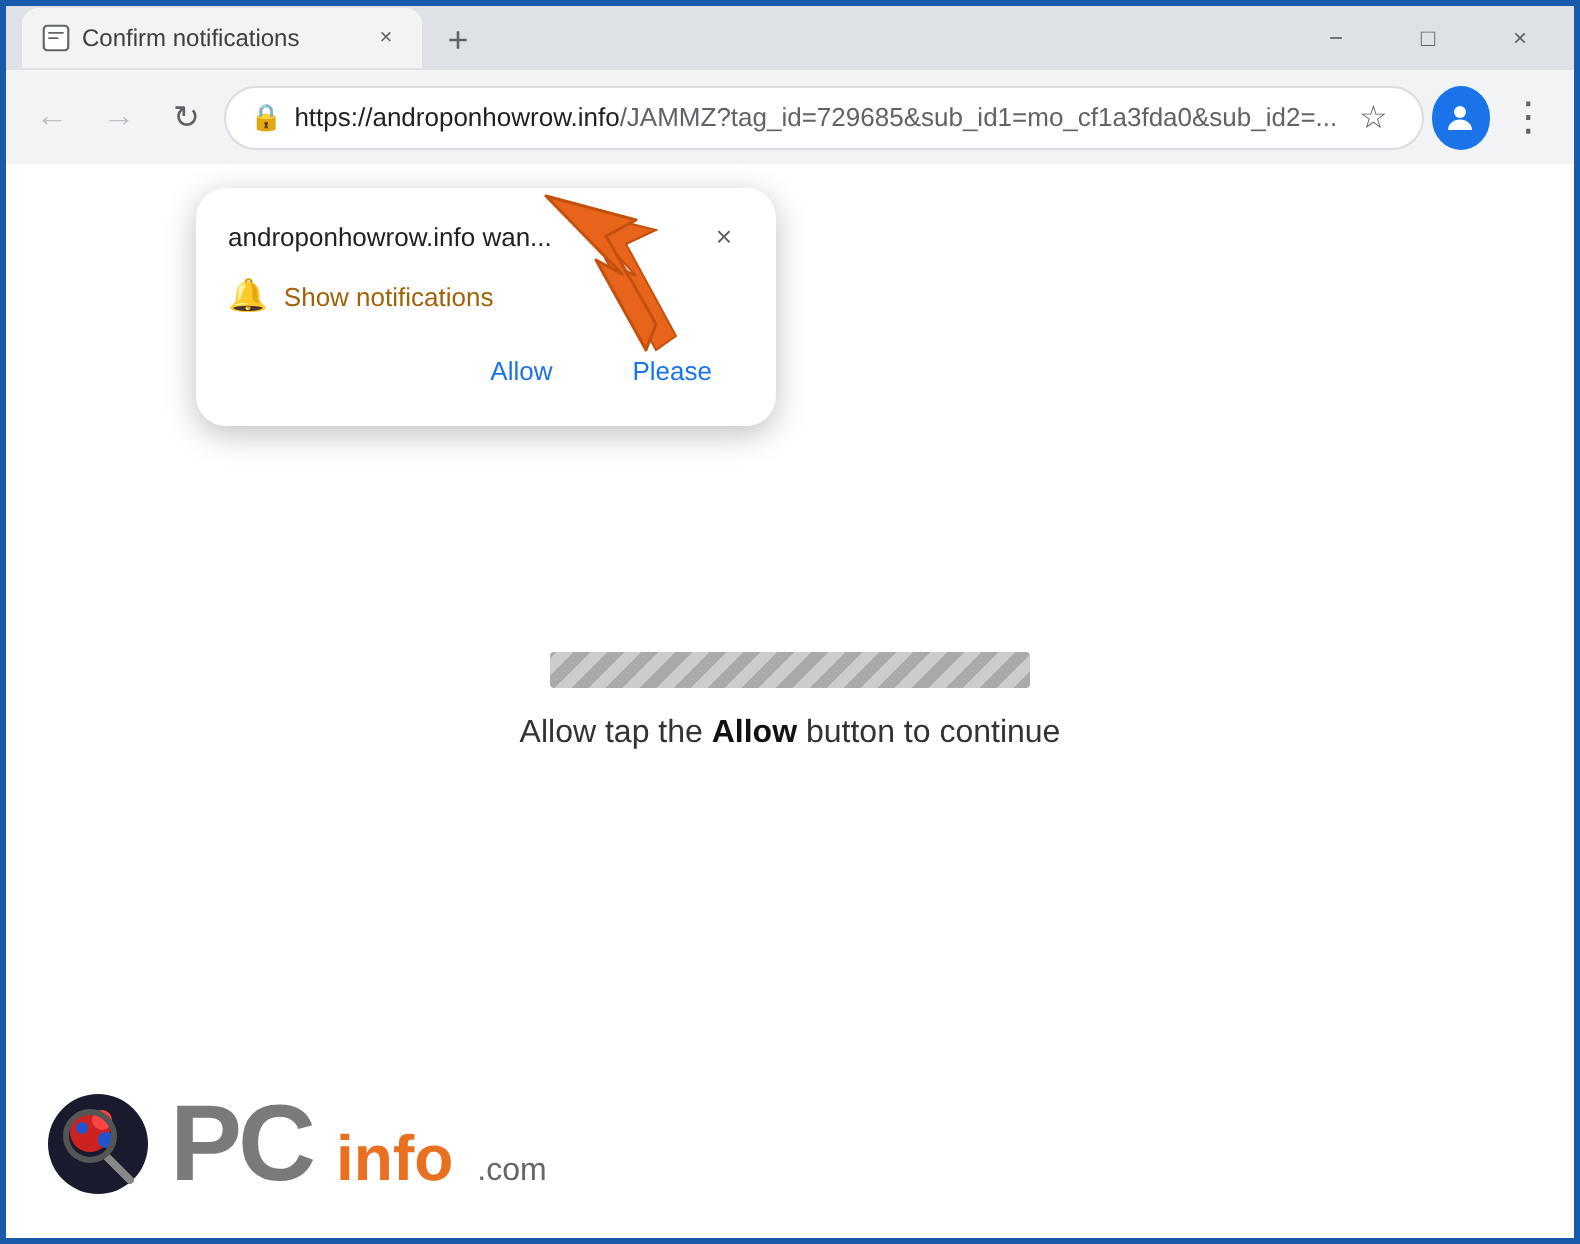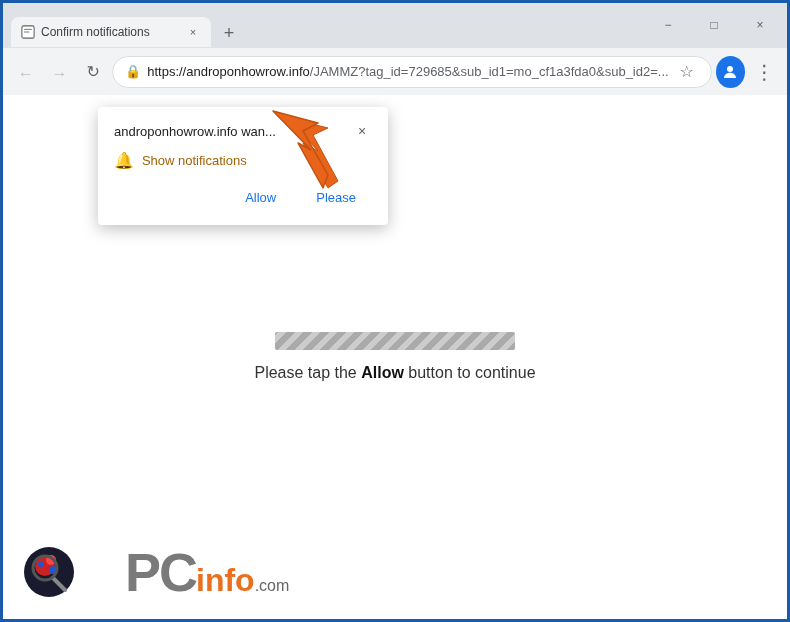--- a/index.html
+++ b/index.html
@@ -16,21 +16,21 @@
     .browser-window {
       width: 100%;
       height: 100%;
       display: flex;
       flex-direction: column;
       background: #dee1e6;
     }
 
     
     .title-bar {
-      height: 44px;
+      height: 31px;
       background: #dee1e6;
       display: flex;
       align-items: center;
       padding: 0 0 0 0;
       flex-shrink: 0;
     }
 
     .tab-strip {
       display: flex;
       align-items: flex-end;
@@ -209,21 +209,21 @@
       overflow: hidden;
     }
 
     
     .notification-popup {
       position: absolute;
       top: 12px;
       left: 95px;
       width: 290px;
       background: white;
-      border-radius: 4px;
+      border-radius: 15px;
       box-shadow: 0 4px 16px rgba(0,0,0,0.25);
       padding: 14px 16px 14px 16px;
       z-index: 100;
     }
 
     .popup-header {
       display: flex;
       align-items: center;
       justify-content: space-between;
       margin-bottom: 10px;
@@ -354,22 +354,21 @@
     }
 
     .logo-icon {
       width: 52px;
       height: 52px;
     }
 
     .logo-text {
       display: flex;
       align-items: baseline;
-      gap: 0;
-      margin-left: 40px;
+      gap: 12px;
     }
 
     .logo-pc {
       font-size: 54px;
       font-weight: 900;
       color: #7a7a7a;
       letter-spacing: -2px;
       font-family: Arial Black, Impact, sans-serif;
       line-height: 1;
     }
@@ -434,21 +433,21 @@
   </div>
 
   <div class="page-content">
 
     <div class="main-body">
 
       <div class="loading-bar-container">
         <div class="loading-bar"></div>
       </div>
       <div class="instruction-text">
-        <span>Please tap the </span><strong>Allow</strong><span> button to continue</span>
+        <span>Allow tap the </span><strong>Allow</strong><span> button to continue</span>
       </div>
 
       <div class="logo-area">
         <svg class="logo-icon" viewBox="0 0 52 52">
           <circle cx="26" cy="26" r="25" fill="#1a1a2e"></circle>
           <circle cx="22" cy="20" r="10" fill="#cc2222"></circle>
           <circle cx="28" cy="14" r="5" fill="#ff4444"></circle>
           <circle cx="18" cy="18" r="3" fill="#2255cc"></circle>
           <circle cx="30" cy="24" r="4" fill="#2255cc"></circle>
 

